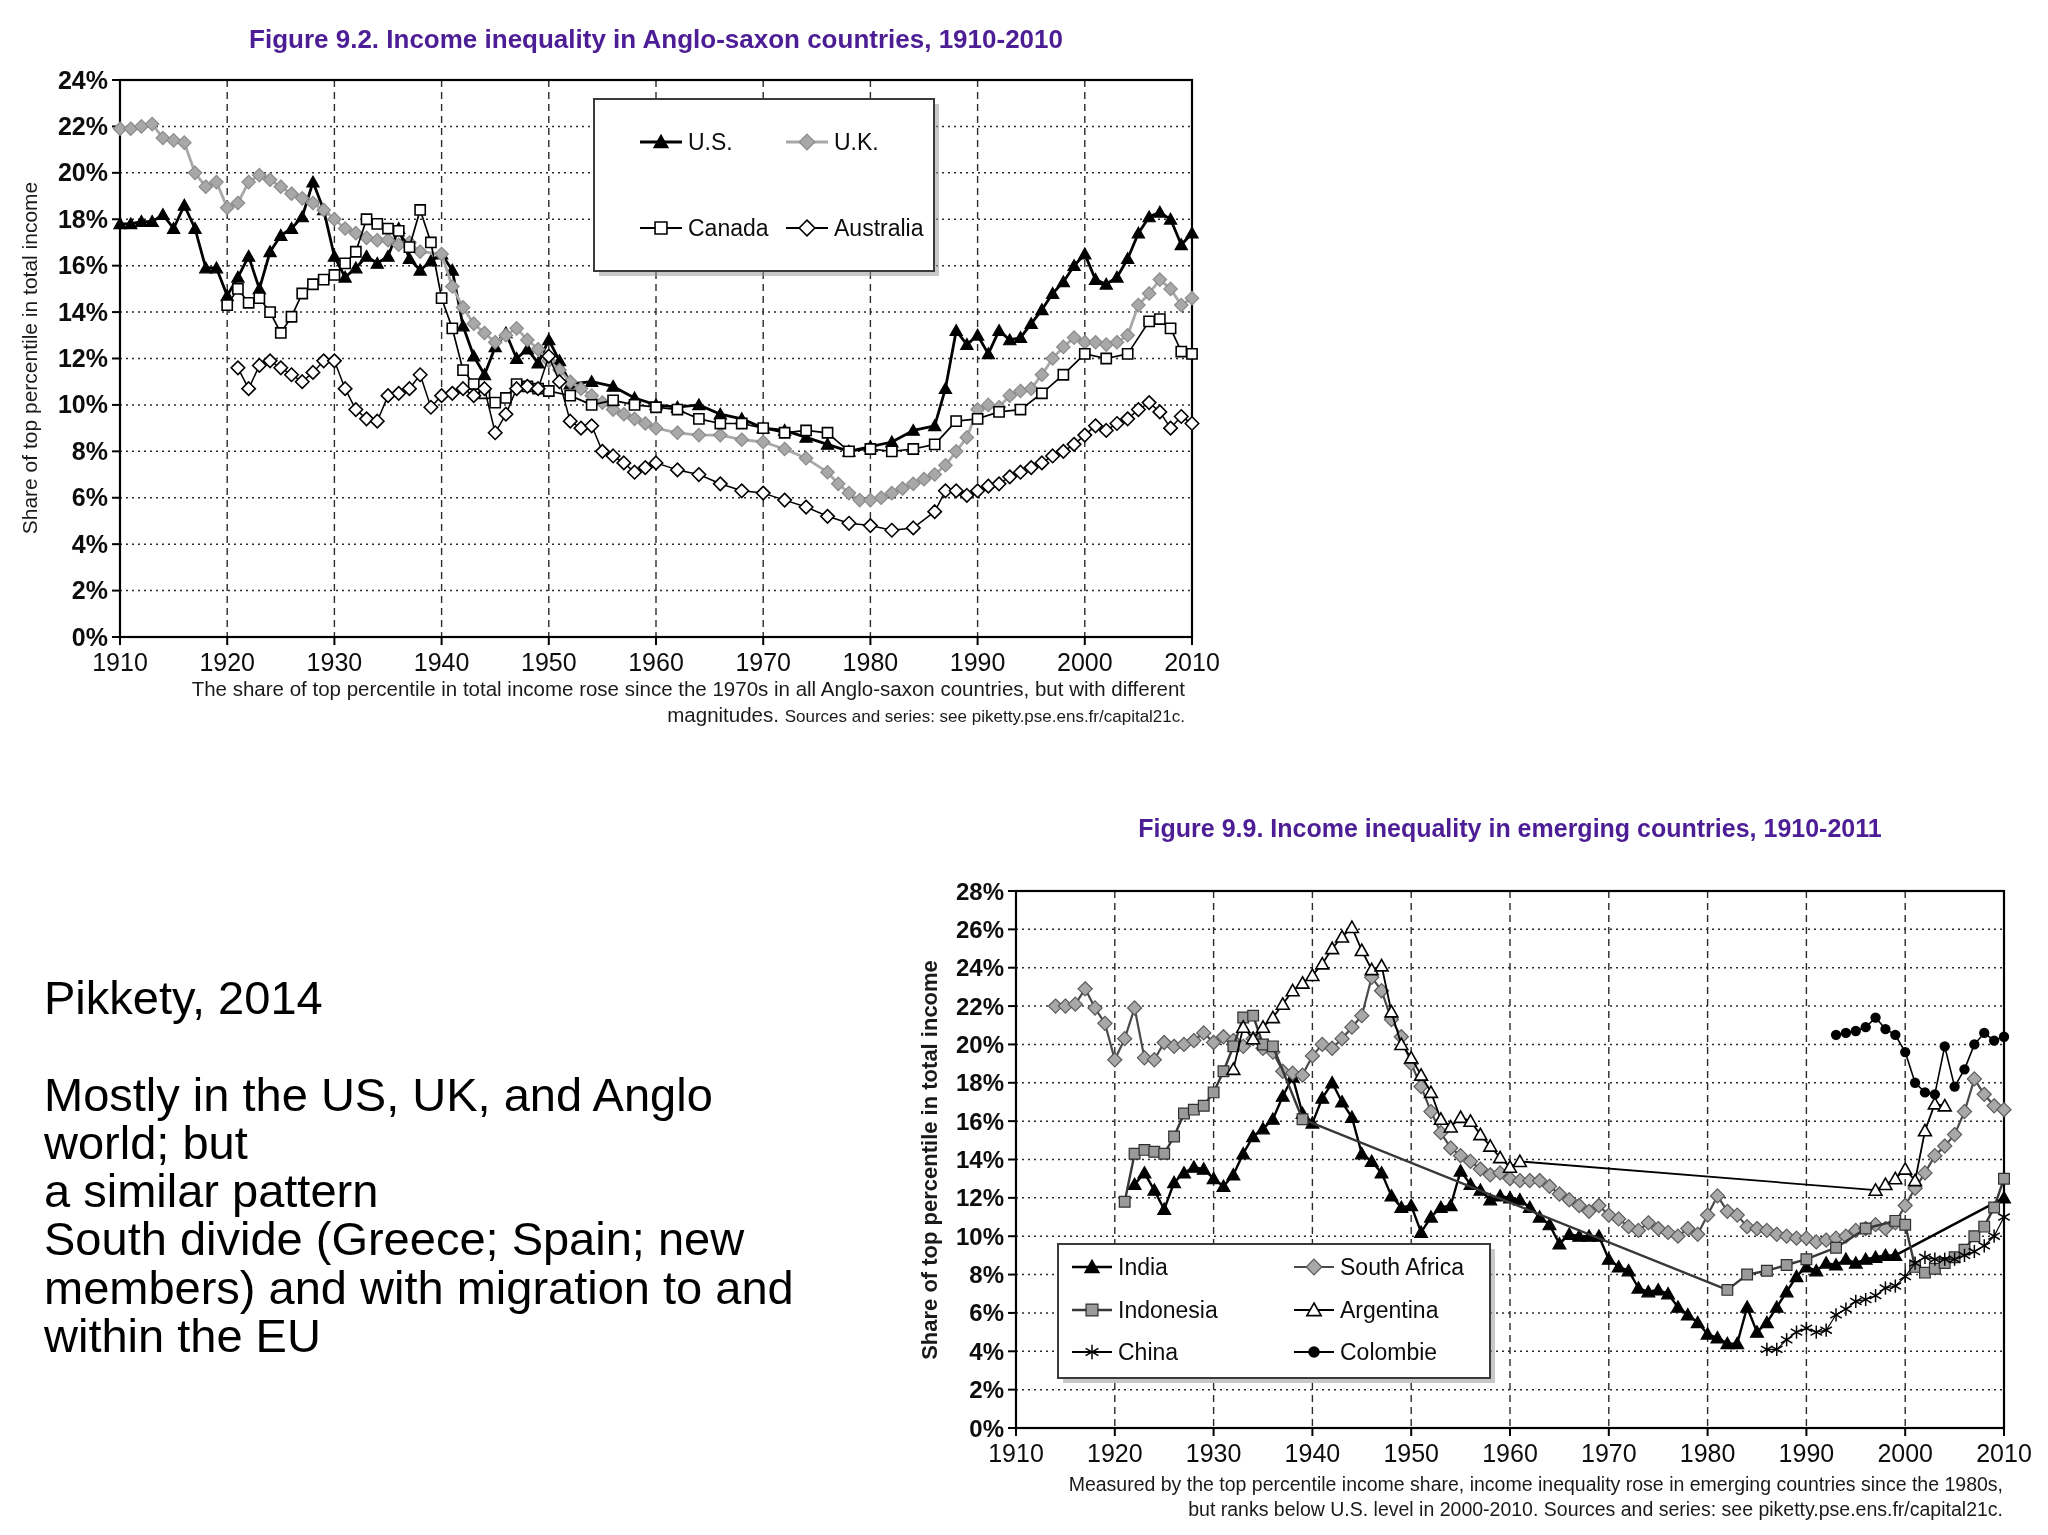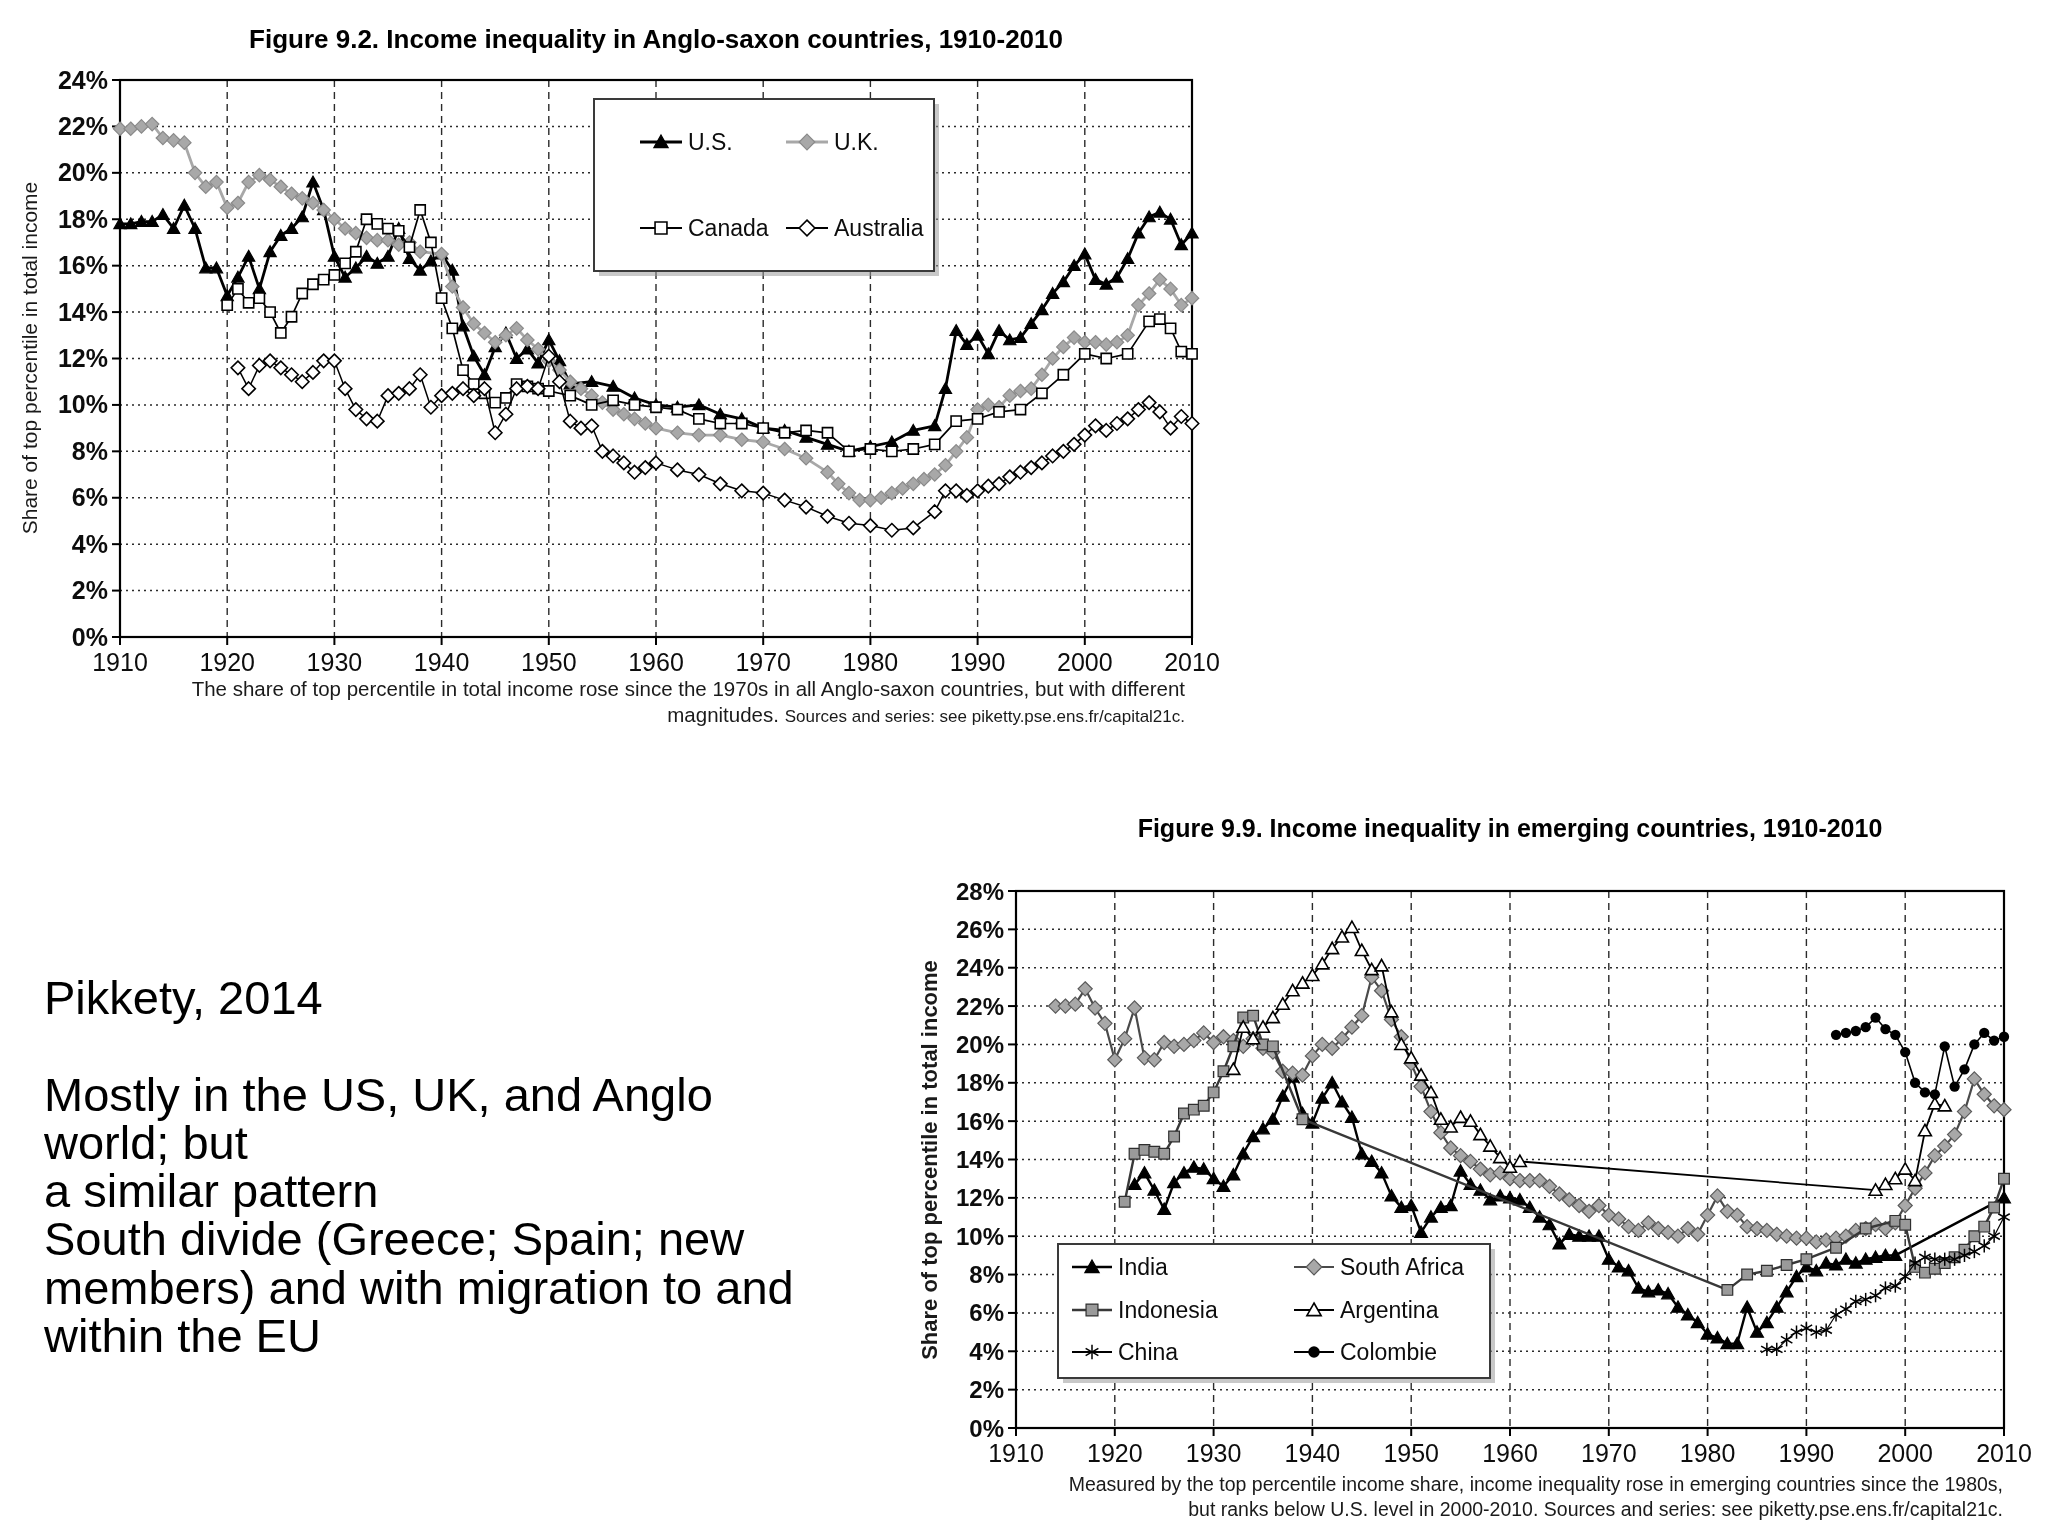--- a/index.html
+++ b/index.html
@@ -1,19 +1,19 @@
 <!DOCTYPE html>
 <html><head>
 <meta charset="utf-8">
 <style>
   html,body{margin:0;padding:0;background:#e8e8e8;}
   .slide{position:relative;width:2048px;height:1535px;background:#ffffff;overflow:hidden;
          font-family:"Liberation Sans",sans-serif;color:#000;}
   svg{position:absolute;left:0;top:0;}
-  .chart-title{position:absolute;font-weight:bold;text-align:center;color:#000000;}
+  .chart-title{position:absolute;font-weight:bold;text-align:center;color:#4c1d95;}
   #title-anglo{left:120px;top:24px;width:1072px;font-size:26px;}
   #title-emerging{left:1010px;top:814px;width:1000px;font-size:25px;}
   .yaxis-title{position:absolute;white-space:nowrap;transform:translate(-50%,-50%) rotate(-90deg);color:#1a1a1a;}
   #ylab-anglo{left:30px;top:358px;font-size:21px;}
   #ylab-emerging{left:930px;top:1160px;font-size:22px;font-weight:bold;}
   .caption{position:absolute;text-align:right;color:#1a1a1a;line-height:26px;}
   #cap-anglo{left:125px;top:676px;width:1060px;font-size:20.5px;}
   #cap-anglo .src{font-size:17px;}
   #cap-emerging{left:1005px;top:1472px;width:950px;font-size:19.5px;line-height:25px;margin-left:48px;}
   #cap-emerging .src{font-size:19.5px;}
@@ -906,21 +906,21 @@
       </g>
     </svg>
 
   <div class="chart-title" id="title-anglo">Figure 9.2. Income inequality in Anglo-saxon countries, 1910-2010</div>
   <div class="yaxis-title" id="ylab-anglo">Share of top percentile in total income</div>
   <div class="caption" id="cap-anglo">
     <span>The share of top percentile in total income rose since the 1970s in all Anglo-saxon countries, but with different magnitudes.</span>
     <span class="src">Sources and series: see piketty.pse.ens.fr/capital21c.</span>
   </div>
 
-  <div class="chart-title" id="title-emerging">Figure 9.9. Income inequality in emerging countries, 1910-2010</div>
+  <div class="chart-title" id="title-emerging">Figure 9.9. Income inequality in emerging countries, 1910-2011</div>
   <div class="yaxis-title" id="ylab-emerging">Share of top percentile in total income</div>
   <div class="caption" id="cap-emerging">
     <span>Measured by the top percentile income share, income inequality rose in emerging countries since the 1980s, but ranks below U.S. level in 2000-2010.</span>
     <span class="src">Sources and series: see piketty.pse.ens.fr/capital21c.</span>
   </div>
 
   <div id="notes">
       <div class="notes-line">Pikkety, 2014</div>
       <div class="notes-line">&nbsp;</div>
       <div class="notes-line">Mostly in the US, UK, and Anglo</div>

